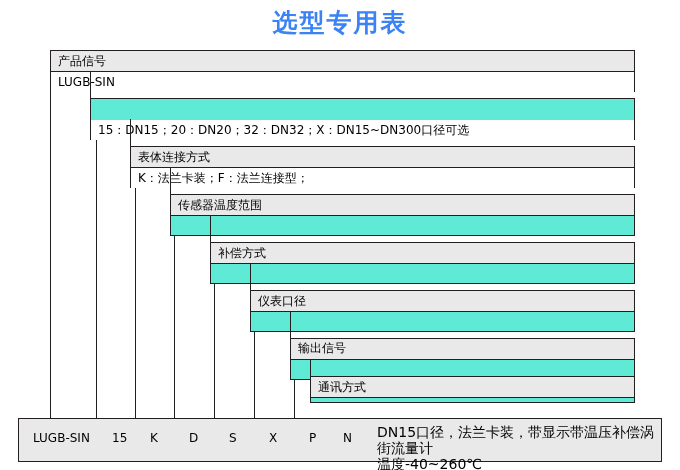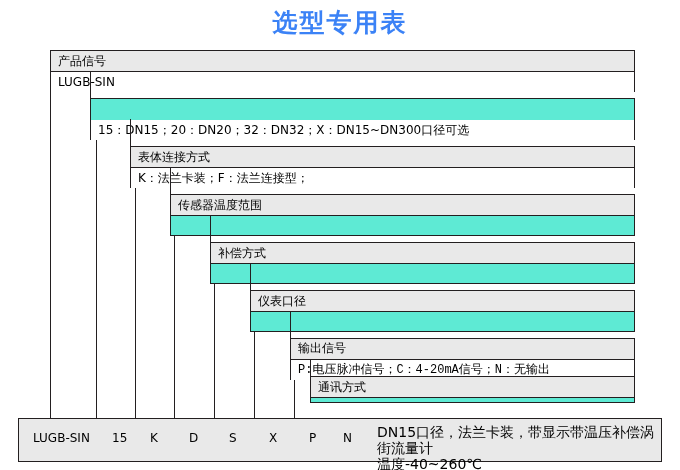--- a/index.html
+++ b/index.html
@@ -100,21 +100,20 @@
       <div class="label">传感器温度范围</div>
     </div>
     <div class="row" style="left: 210px; top: 242px; width: 425px; height: 42px;">
       <div class="label">补偿方式</div>
     </div>
     <div class="row" style="left: 250px; top: 290px; width: 385px; height: 42px;">
       <div class="label">仪表口径</div>
     </div>
     <div class="row" style="left: 290px; top: 338px; width: 345px; height: 42px; font-family: Liberation Mono, monospace;">
       <div class="label">输出信号</div>
-      <div class="value">P:电压脉冲信号；C：4-20mA信号；N：无输出</div>
     </div>
     <div class="row" style="left: 310px; top: 376px; width: 325px; height: 27px;">
       <div class="label">通讯方式</div>
     </div>
   </div>
 
 <div id="bottom">
   <div class="desc">DN15口径，法兰卡装，带显示带温压补偿涡街流量计
 温度-40~260℃</div>
 <div class="code" style="left: 14px;">LUGB-SIN</div>

